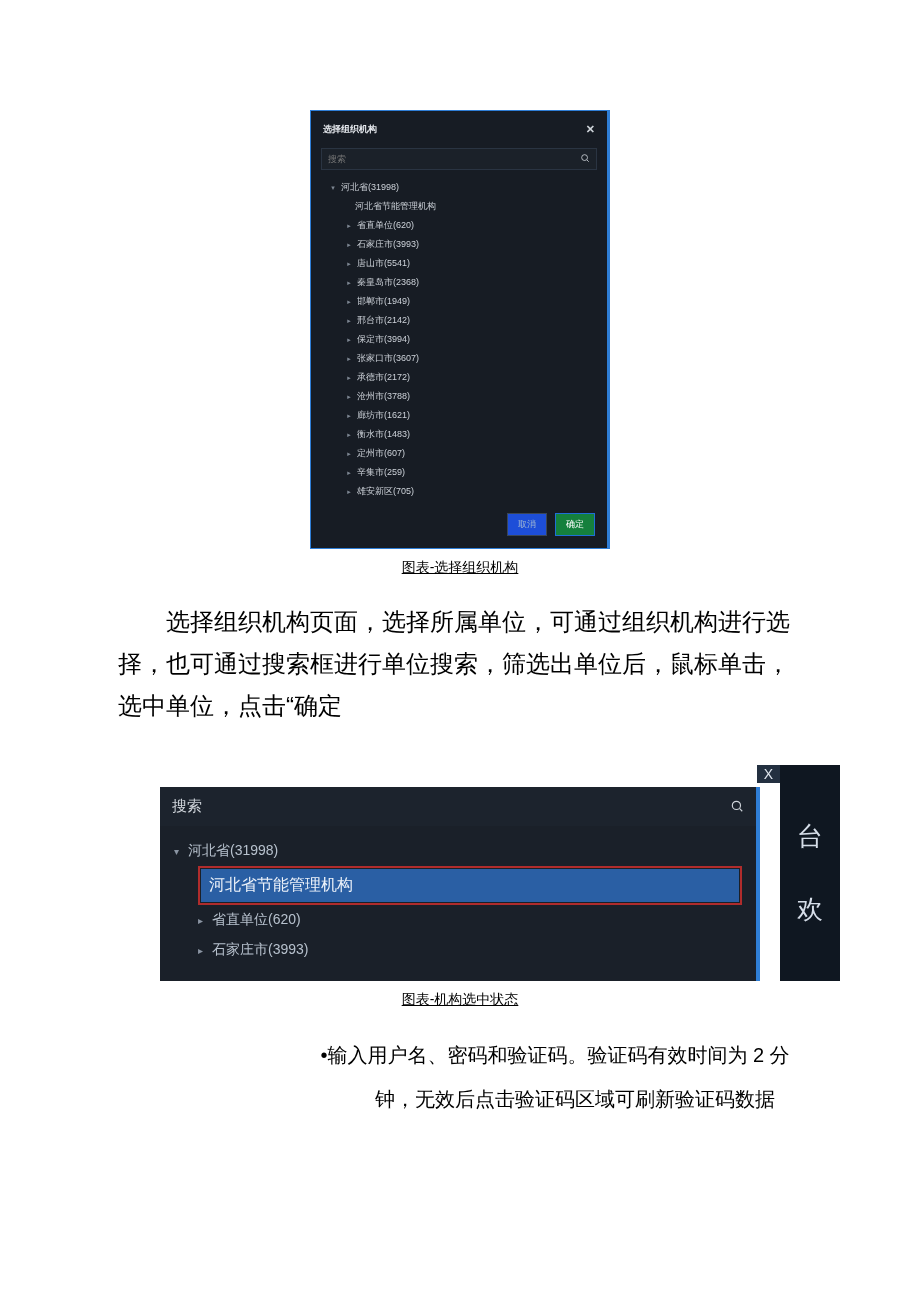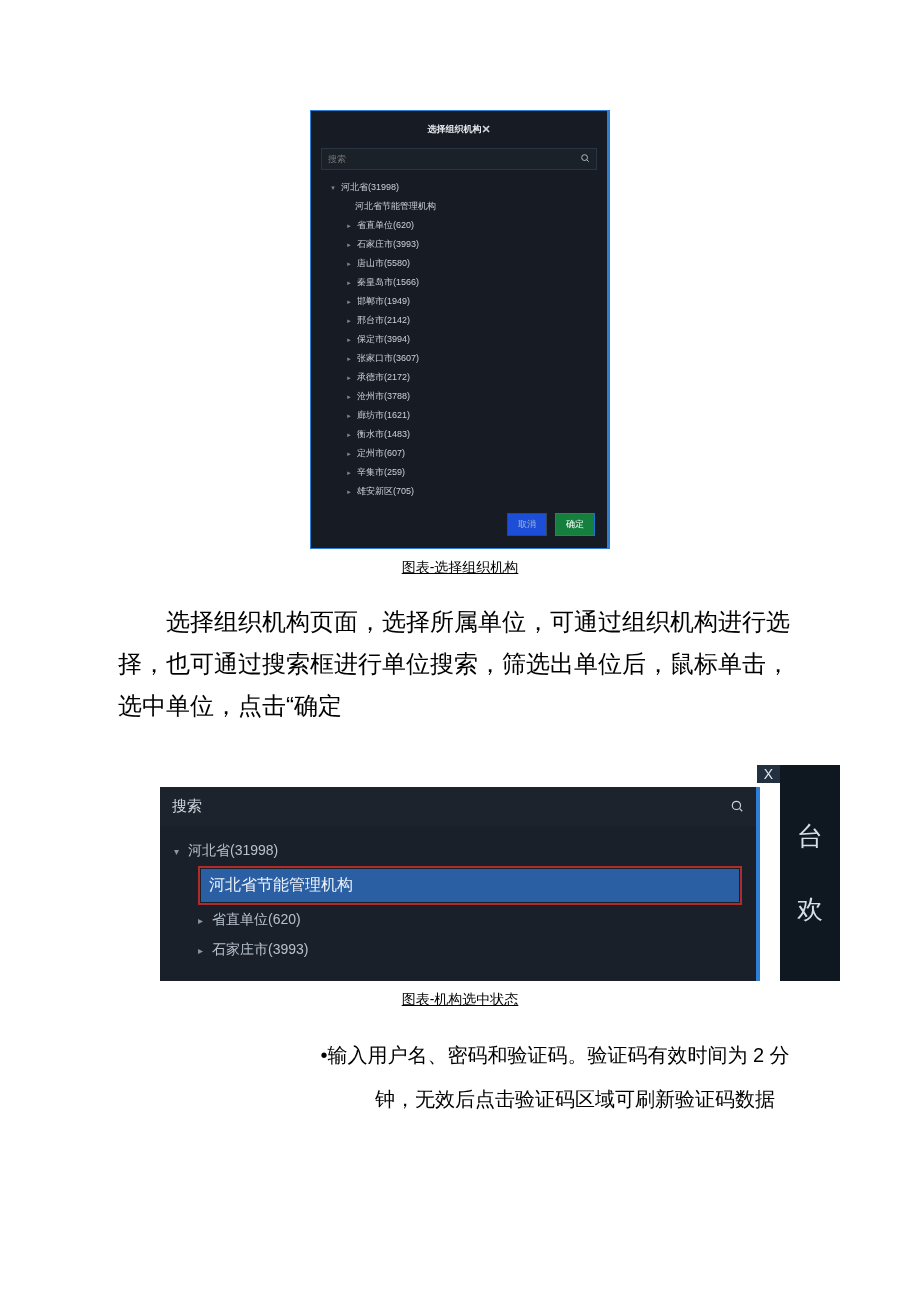--- a/index.html
+++ b/index.html
@@ -13,21 +13,21 @@
     .fig1-wrap { width: 300px; margin: 0 auto; }
     .dialog {
       background: #171c24;
       border: 1px solid #2f7ed6;
       color: #cfd4da;
       padding: 10px 10px 12px 10px;
       font-size: 9px;
     }
     .dialog-bright { border-right: 3px solid #2f7ed6; }
     .dlg-header {
-      display: flex; justify-content: center; align-items: center;
+      display: flex; justify-content: space-between; align-items: center;
       padding: 2px 2px 6px 2px;
       font-weight: bold;
       color: #e6e9ee;
     }
     .close-x { color: #cfd4da; cursor: pointer; font-size: 11px; }
     .search-row {
       display: flex; align-items: center;
       border: 1px solid #2a3442;
       background: #1b2129;
       padding: 4px 6px;
@@ -161,25 +161,25 @@
           <div class="tree-row lvl1b">
             <span class="tree-caret">▸</span>
             <span>省直单位(620)</span>
           </div>
           <div class="tree-row lvl1b">
             <span class="tree-caret">▸</span>
             <span>石家庄市(3993)</span>
           </div>
           <div class="tree-row lvl1b">
             <span class="tree-caret">▸</span>
-            <span>唐山市(5580)</span>
-          </div>
-          <div class="tree-row lvl1b">
-            <span class="tree-caret">▸</span>
-            <span>秦皇岛市(1566)</span>
+            <span>唐山市(5541)</span>
+          </div>
+          <div class="tree-row lvl1b">
+            <span class="tree-caret">▸</span>
+            <span>秦皇岛市(2368)</span>
           </div>
           <div class="tree-row lvl1b">
             <span class="tree-caret">▸</span>
             <span>邯郸市(1949)</span>
           </div>
           <div class="tree-row lvl1b">
             <span class="tree-caret">▸</span>
             <span>邢台市(2142)</span>
           </div>
           <div class="tree-row lvl1b">

